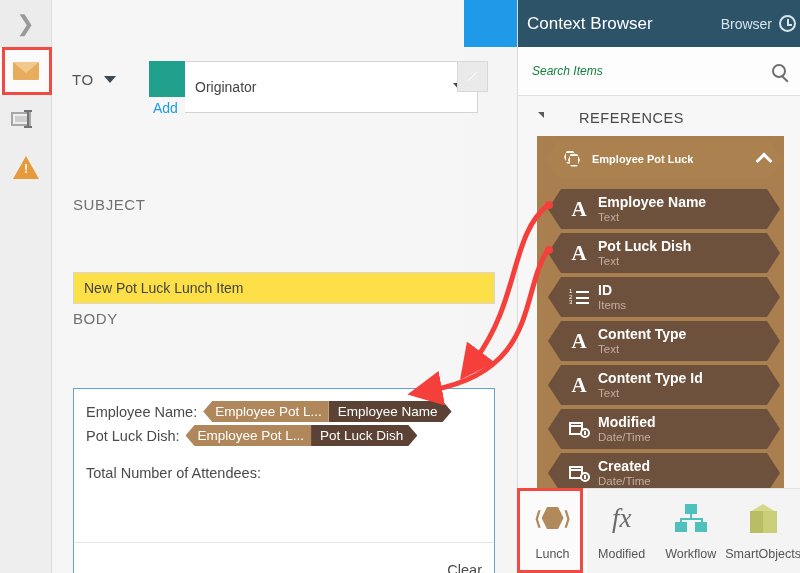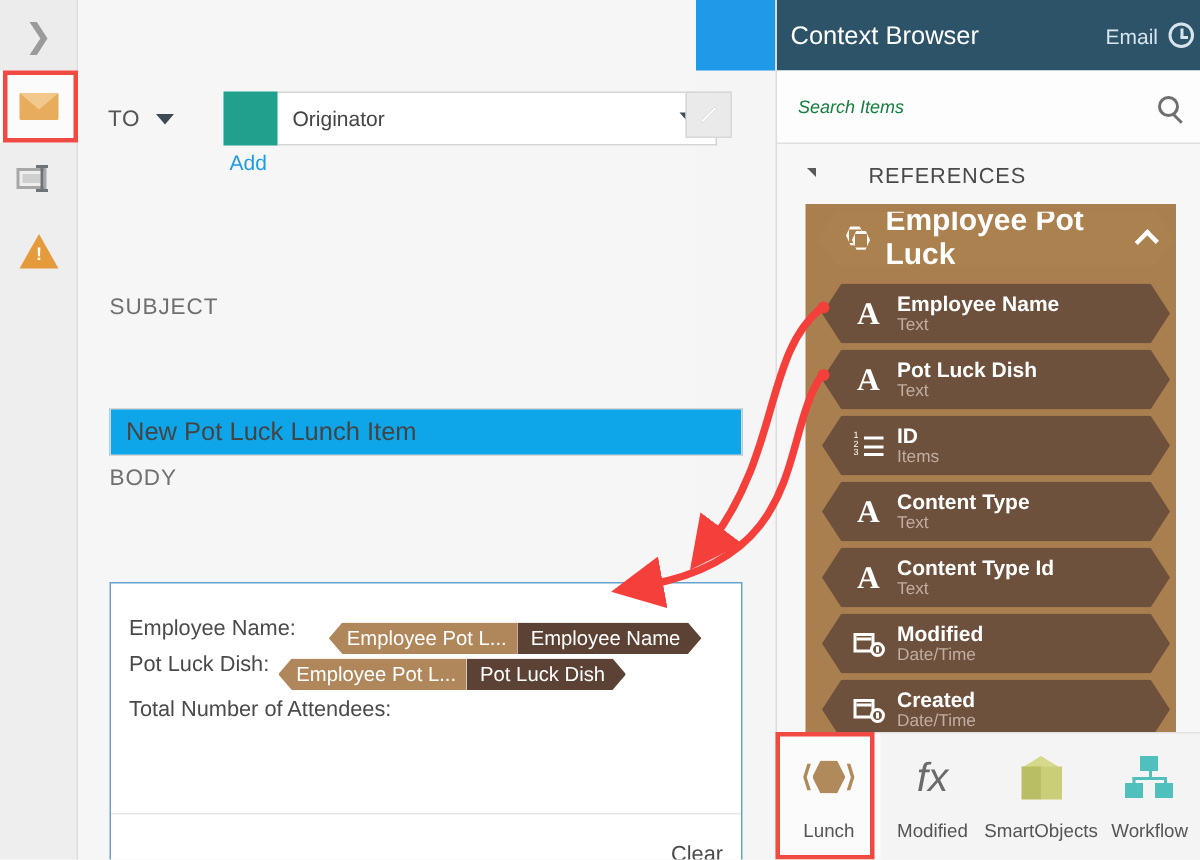--- a/index.html
+++ b/index.html
@@ -80,55 +80,55 @@
   .to-row { position: absolute; left: 20px; top: 24px; display: flex; align-items: center; }
   .to-label { font-size: 15px; color: #555; letter-spacing: .5px; }
   .caret {
     width: 0; height: 0; border-left: 6px solid transparent; border-right: 6px solid transparent;
     border-top: 7px solid #3d4a54; margin-left: 10px;
   }
   .to-field { position: absolute; left: 97px; top: 14px; display: flex; }
   .person-wrap { position: relative; width: 36px; height: 36px; display: flex; align-items: center;
                  justify-content: center; background: #22a08e; }
   .to-input {
-    width: 293px; height: 36px; background: #fff; border: 1px solid #d4d4d4; border-left: none;
+    width: 293px; height: 52px; background: #fff; border: 1px solid #d4d4d4; border-left: none;
     display: flex; align-items: center; padding: 0 10px; font-size: 14px; color: #444;
     justify-content: space-between;
   }
   .dd-caret { width: 0; height: 0; border-left: 7px solid transparent; border-right: 7px solid transparent;
               border-top: 8px solid #3d4a54; }
   .add-link { position: absolute; left: 101px; top: 53px; color: #1f9ae8; font-size: 14px; }
   .pencil-btn {
     position: absolute; left: 405px; top: 14px; width: 31px; height: 31px;
     background: #eaeaea; border: 1px solid #d8d8d8;
     display: flex; align-items: center; justify-content: center;
   }
   .pencil {
     width: 15px; height: 3px; background: #fff; transform: rotate(-45deg);
     position: relative; border: 1px solid #e2e2e2;
   }
 
   .section-label { position: absolute; font-size: 15px; color: #707070; letter-spacing: .6px; }
   .subject-input {
     position: absolute; left: 21px; top: 225px; width: 422px; height: 32px;
-    background: #0ea5e9; border: 1px solid #d6d6d6; font-size: 17px; color: #444;
+    background: #fde047; border: 1px solid #d6d6d6; font-size: 14px; color: #444;
     display: flex; align-items: center; padding-left: 10px;
   }
 
   .body-box {
     position: absolute; left: 21px; top: 341px; width: 422px; height: 194px;
     background: #fff; border: 1px solid #64a3cf;
   }
   .body-line { font-size: 14.5px; color: #4a4a4a; display: flex; align-items: center; }
-  .bl1 { position: absolute; left: 12px; top: 12px; gap: 16px; }
+  .bl1 { position: absolute; left: 12px; top: 12px; }
   .bl2 { position: absolute; left: 12px; top: 36px; }
   .bl3 { position: absolute; left: 12px; top: 76px; font-size: 14.5px; color: #4a4a4a; }
 
   .token { display: inline-flex; height: 21px; margin-left: 6px; font-size: 13.5px; color: #fff;
-           align-items: stretch; position: relative; margin-top: 14px; }
+           align-items: stretch; position: relative; }
   .tok-l { background: #b0875a; padding: 0 7px 0 12px; display: flex; align-items: center;
            clip-path: polygon(9px 0, 100% 0, 100% 100%, 9px 100%, 0 50%); }
   .tok-r { background: #5c4234; padding: 0 14px 0 9px; display: flex; align-items: center;
            clip-path: polygon(0 0, calc(100% - 9px) 0, 100% 50%, calc(100% - 9px) 100%, 0 100%); }
 
   .clear-sep { position: absolute; left: 0; bottom: 38px; width: 100%; height: 1px; background: #e7e7e7; }
   .clear-lbl { position: absolute; right: 12px; bottom: 3px; font-size: 14.5px; color: #4a4a4a; }
 
   
   .ctx { position: absolute; left: 517px; top: 0; width: 283px; height: 573px; background: #f7f7f7;
@@ -155,21 +155,21 @@
 
   .refs-row { display: flex; align-items: center; padding: 14px 0 8px 20px; }
   .tri-down { width: 0; height: 0; border-top: 6px solid #5a5a5a;
               border-left: 6px solid transparent; border-bottom: 6px solid transparent; margin-right: 11px; }
   .refs-label { font-size: 14.5px; color: #4a4a4a; letter-spacing: .6px; margin-left: 24px; }
 
   .group-bg { position: absolute; left: 19px; top: 136px; width: 247px; height: 352px; background: #a97f4f; }
   .grp-header {
     position: absolute; left: 26px; top: 141px; width: 240px; height: 36px; background: #ab8150;
     clip-path: polygon(14px 0, calc(100% - 14px) 0, 100% 50%, calc(100% - 14px) 100%, 14px 100%, 0 50%);
-    display: flex; align-items: center; color: #fff; font-size: 20px; font-weight: bold;
+    display: flex; align-items: center; color: #fff; font-size: 11px; font-weight: bold;
     padding: 0 14px 0 18px; justify-content: space-between;
   }
   .grp-title { display: flex; align-items: center; }
   .ref-ico { width: 20px; height: 17px; margin-right: 10px; position: relative; opacity: .95; }
   .ref-ico .hx1, .ref-ico .hx2 {
     position: absolute; width: 12px; height: 13px; border: 2px solid #fff;
     clip-path: polygon(25% 0, 75% 0, 100% 50%, 75% 100%, 25% 100%, 0 50%);
   }
   .ref-ico .hx1 { left: 2px; top: 0; }
   .ref-ico .hx2 { left: 6px; top: 3px; background: #ab8150; }
@@ -202,21 +202,21 @@
             border-top: 1px solid #e2e2e2; display: flex; }
   .tab { flex: 1; display: flex; flex-direction: column; align-items: center; justify-content: center; }
   .tab.sel { background: #fbfbfb; }
   .tab-lbl { font-size: 12.5px; color: #555; margin-top: 12px; }
   .tab-ico { height: 34px; display: flex; align-items: center; justify-content: center; }
   .fields-ico { position: relative; width: 44px; height: 24px; color: #b08a5a;
                 font-size: 21px; display: flex; align-items: center; justify-content: center; }
   .fields-ico .hxc { width: 22px; height: 22px; background: #b08a5a;
                      clip-path: polygon(25% 0, 75% 0, 100% 50%, 75% 100%, 25% 100%, 0 50%); }
   .fields-ico .lt, .fields-ico .rt { font-size: 19px; color: #b08a5a; font-weight: bold; }
-  .fx { font-family: Liberation Sans, sans-serif; font-style: italic; font-size: 27px; color: #6b6b6b; }
+  .fx { font-family: Liberation Serif, serif; font-style: italic; font-size: 27px; color: #6b6b6b; }
   .cube { width: 27px; height: 29px; position: relative; }
   .cube .top { position: absolute; left: 0; top: 0; width: 0; height: 0;
                border-left: 13.5px solid transparent; border-right: 13.5px solid transparent;
                border-bottom: 8px solid #d6d88a; }
   .cube .lf { position: absolute; left: 0; top: 7px; width: 13.5px; height: 22px; background: #b9bd63; }
   .cube .rt2 { position: absolute; left: 13.5px; top: 7px; width: 13.5px; height: 22px; background: #cbce78; }
   .wf { position: relative; width: 32px; height: 28px; }
   .wf .n { position: absolute; background: #4fc0bb; }
   .wf .n1 { left: 10px; top: 0; width: 12px; height: 10px; }
   .wf .n2 { left: 0; bottom: 0; width: 12px; height: 10px; }
@@ -308,21 +308,21 @@
   <div class="plus-tab">
     <span class="hexplus">
       <span class="hx"></span><span class="pv"></span><span class="ph"></span>
     </span>
   </div>
 
   <div class="ctx">
     <div class="ctx-header">
       <span>Context Browser</span>
       <span class="recent">
-        <span>Email</span>
+        <span>Browser</span>
         <span class="clock"></span>
       </span>
     </div>
 
     <div class="search-bar">
       <span class="search-ph">Search Items</span>
       <span class="mag"></span>
     </div>
 
     <div class="ctx-clip">
@@ -437,44 +437,44 @@
               <span class="rt">⟩</span>
           </span>
         </span>
         <span class="tab-lbl">Lunch</span>
       </div>
       <div class="tab">
         <span class="tab-ico">
             <span class="fx">fx</span>
           </span>
         <span class="tab-lbl">Modified</span>
-      </div>
-      <div class="tab">
-        <span class="tab-ico">
-          <span class="cube">
-              <span class="top"></span>
-              <span class="lf"></span>
-              <span class="rt2"></span>
-            </span>
-        </span>
-        <span class="tab-lbl">SmartObjects</span>
       </div>
       <div class="tab">
         <span class="tab-ico">
           <span class="wf">
             <span class="n n1"></span>
               <span class="v"></span>
               <span class="h"></span>
             <span class="v2"></span>
               <span class="v3"></span>
             <span class="n n2"></span>
               <span class="n n3"></span>
           </span>
         </span>
         <span class="tab-lbl">Workflow</span>
+      </div>
+      <div class="tab">
+        <span class="tab-ico">
+          <span class="cube">
+              <span class="top"></span>
+              <span class="lf"></span>
+              <span class="rt2"></span>
+            </span>
+        </span>
+        <span class="tab-lbl">SmartObjects</span>
       </div>
     </div>
   </div>
 
   <svg class="arrows">
     <defs>
       <marker id="ah" markerWidth="7" markerHeight="7" refX="2" refY="3.5" orient="auto">
         <path d="M0,0 L7,3.5 L0,7 z" fill="#f43f3a"></path>
       </marker>
     </defs>

